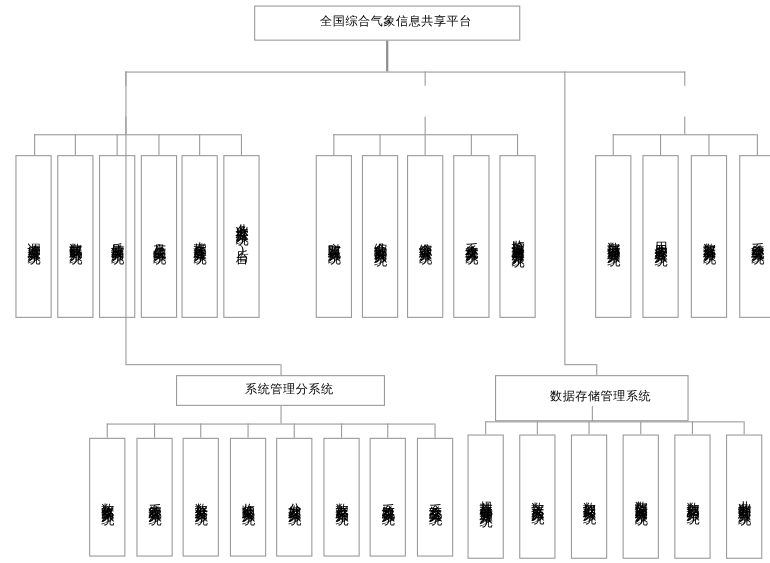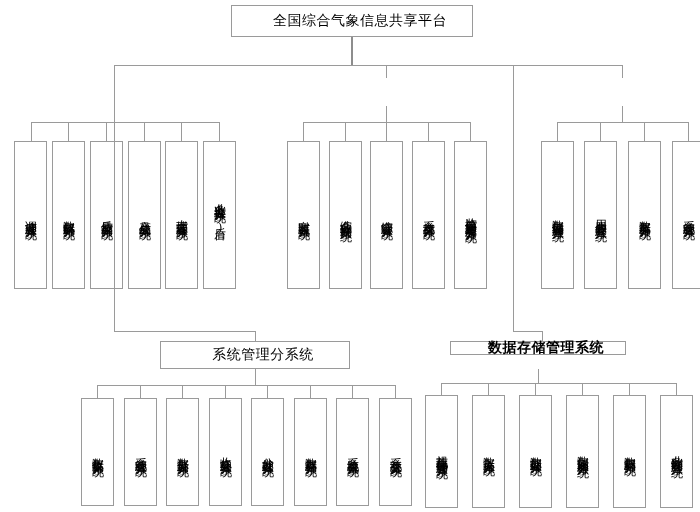--- a/index.html
+++ b/index.html
@@ -25,21 +25,21 @@
     box-sizing: border-box;
     border: 1px solid #9a9a9a;
     background: #ffffff;
     display: flex;
     align-items: center;
     justify-content: center;
     text-align: center;
     line-height: 1.08;
   }
   .node.h {
-    font-size: 14px;
+    font-size: 11px;
     letter-spacing: 0.5px;
     padding-left: 16px;
   }
   .node.v {
     writing-mode: vertical-rl;
     text-orientation: upright;
     font-size: 12px;
     letter-spacing: 1.2px;
     padding: 4px 0;
   }
@@ -146,21 +146,21 @@
   <div class="ln h" style="left:114px; top:331px; width:141px; height:1px;"></div>
   <div class="ln v" style="left:255px; top:331px; height:10px;"></div>
 
   <div class="ln v" style="left:513px; top:65px; height:266px;"></div>
   <div class="ln h" style="left:513px; top:331px; width:29px; height:1px;"></div>
   <div class="ln v" style="left:542px; top:331px; height:10px;"></div>
 
   <div class="node h" style="left:160px; top:341px; width:190px; height:28px;">
     <span>系统管理分系统</span>
   </div>
-  <div class="node h" style="left:450px; top:341px; width:176px; height:14px;font-weight:bold;">
+  <div class="node h" style="left:450px; top:341px; width:176px; height:42px;">
     <span>数据存储管理系统</span>
   </div>
 
   <div class="ln v" style="left:255px; top:369px; height:16px;"></div>
   <div class="ln h" style="left:97px; top:385px; width:298px; height:1px;"></div>
   <div class="ln v" style="left:97px;  top:385px; height:13px;"></div>
   <div class="ln v" style="left:140px; top:385px; height:13px;"></div>
   <div class="ln v" style="left:182px; top:385px; height:13px;"></div>
   <div class="ln v" style="left:225px; top:385px; height:13px;"></div>
   <div class="ln v" style="left:267px; top:385px; height:13px;"></div>

